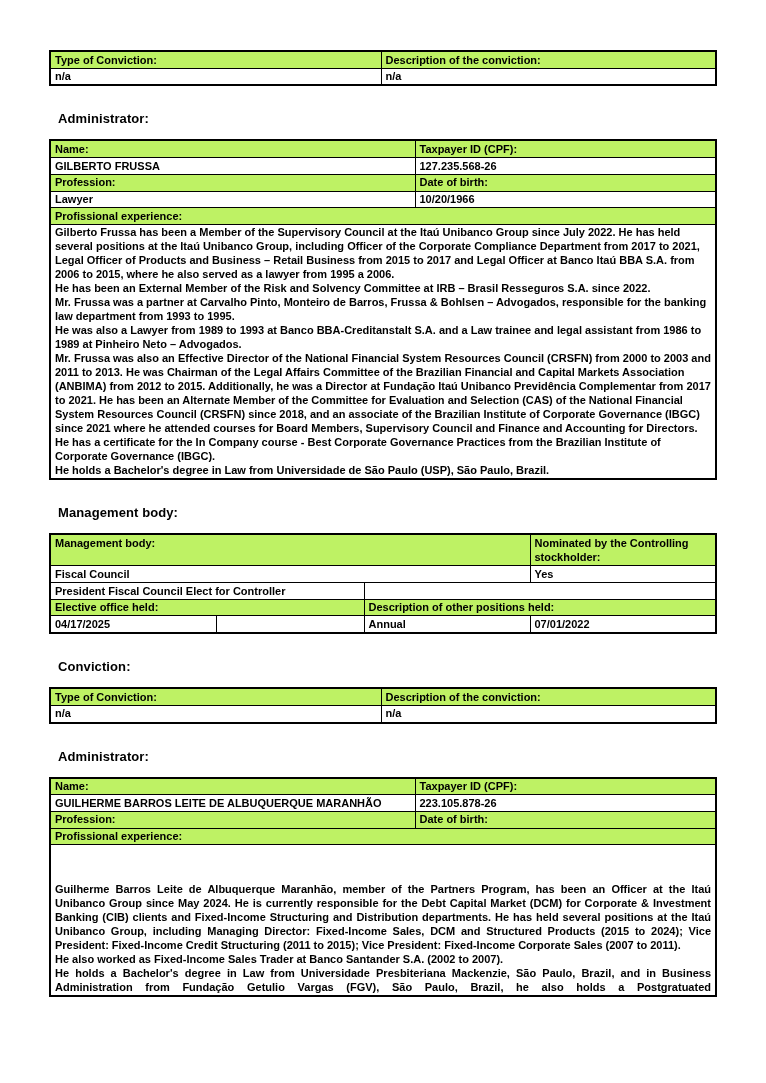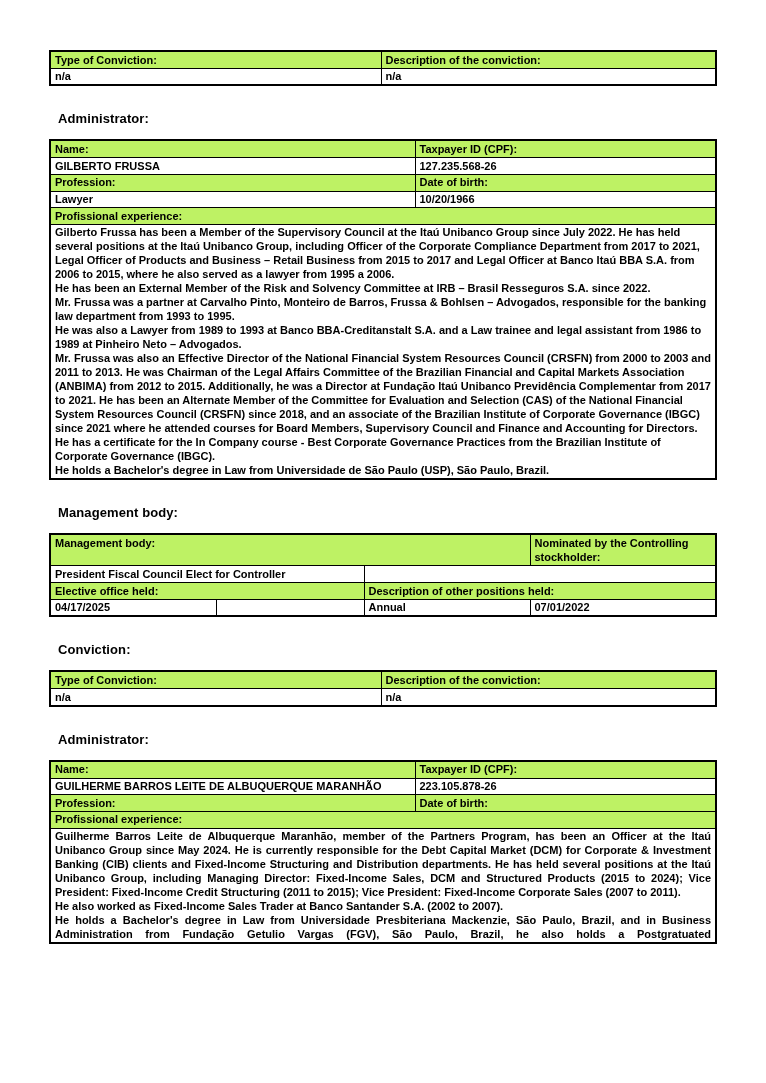--- a/index.html
+++ b/index.html
@@ -23,21 +23,21 @@
     padding: 0.5px 4px 1px 4px;
     vertical-align: top; text-align: left;
     line-height: 14.2px; overflow: hidden;
   }
   .tbl th { background: #bef264; font-weight: bold; }
   .tbl td { background: #ffffff; font-weight: bold; }
   .vmid { vertical-align: middle; }
   .ctr  { text-align: center; }
   .exp-cell { padding: 1px 5px 3px 5px; }
   .exp-cell p { line-height: 14px; }
-  .justify { text-align: justify; }
+  .justify { text-align: justify; margin-top: 36px; }
   .cutoff { text-align: justify; text-align-last: justify; }
   .row-std { height: 16px; }
   .row-2ln { height: 31px; }
 </style>
 </head>
 <body>
 
 <div class="page">
 
   <table class="tbl">
@@ -105,20 +105,24 @@
         <col style="width:148px">
         <col style="width:166px">
         <col style="width:186px">
       </colgroup>
     <tbody>
         <tr class="row-2ln">
       <th colspan="3" class="vmid">Management body:</th>
       <th>Nominated by the Controlling stockholder:</th>
     </tr>
     <tr class="row-std">
+      <td colspan="3">Fiscal Council</td>
+      <td>Yes</td>
+    </tr>
+    <tr class="row-std">
       <td colspan="2">President Fiscal Council Elect for Controller</td>
       <td colspan="2"></td>
     </tr>
     <tr class="row-std">
       <th colspan="2">Elective office held:</th>
       <th colspan="2">Description of other positions held:</th>
     </tr>
     <tr class="row-std">
       <td class="ctr">04/17/2025</td>
       <td class="ctr"></td>

